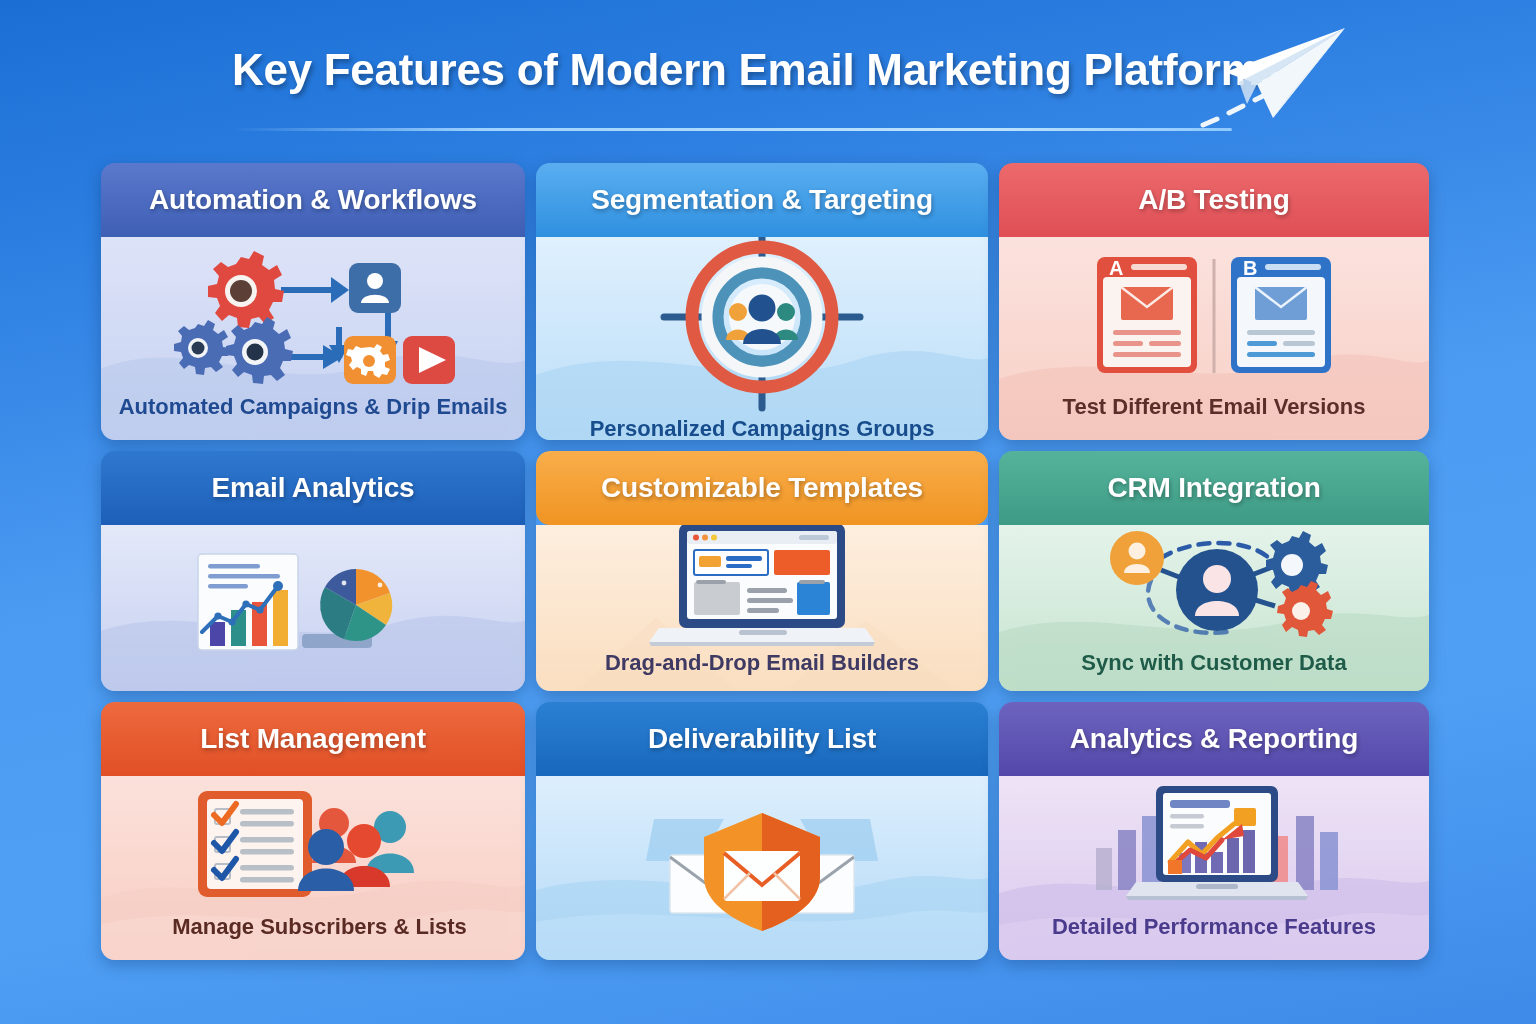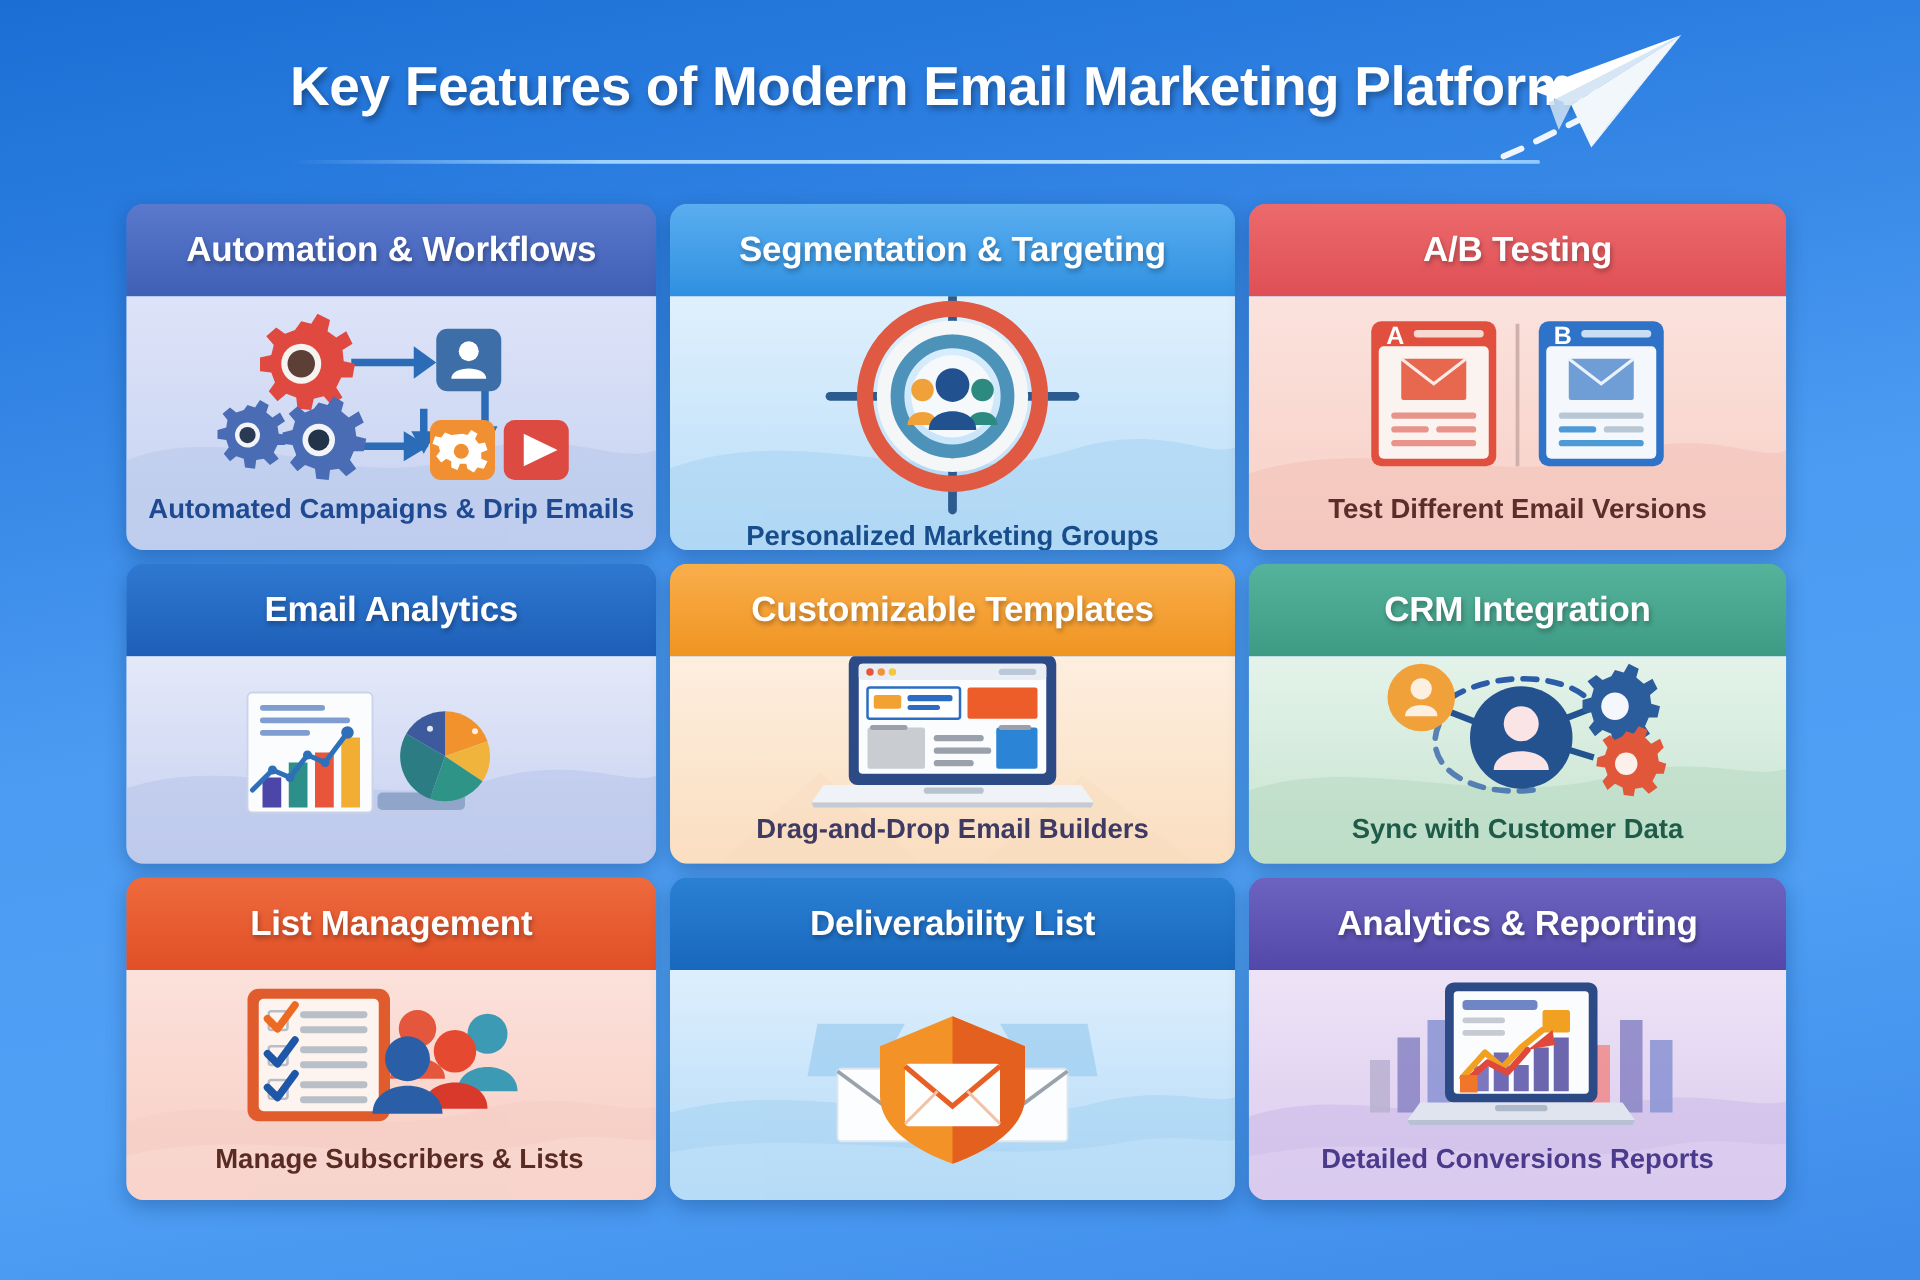--- a/index.html
+++ b/index.html
@@ -68,21 +68,21 @@
   .c1 .caption{color:#1f4a91;}
   .c2 .card-header{background:linear-gradient(180deg,#5aaef0 0%,#2f90e0 100%);}
   .c2 .card-body{background:linear-gradient(180deg,#dff0fd 0%,#b9ddf8 100%);}
   .c2 .caption{color:#174d8c;}
   .c3 .card-header{background:linear-gradient(180deg,#ec6a6c 0%,#df4f55 100%);}
   .c3 .card-body{background:linear-gradient(180deg,#fbe2dd 0%,#f7cfc6 100%);}
   .c3 .caption{color:#5b2e2a;}
   .c4 .card-header{background:linear-gradient(180deg,#2f78d0 0%,#1d5fb8 100%);}
   .c4 .card-body{background:linear-gradient(180deg,#e4e9f9 0%,#c5cff0 100%);}
   .c4 .caption{color:#1d4f9e;}
-  .c5 .card-header{background:linear-gradient(180deg,#f9ae4b 0%,#f09422 100%);}
+  .c5 .card-header{background:linear-gradient(180deg,#f9ae4b 0%,#f09422 100%);border-radius:14px;}
   .c5 .card-body{background:linear-gradient(180deg,#fdeede 0%,#fadec0 100%);}
   .c5 .caption{color:#3e3a63;}
   .c6 .card-header{background:linear-gradient(180deg,#56b39b 0%,#3d9a84 100%);}
   .c6 .card-body{background:linear-gradient(180deg,#e4f3ea 0%,#c6e3cf 100%);}
   .c6 .caption{color:#1f5b49;}
   .c7 .card-header{background:linear-gradient(180deg,#ee6a3e 0%,#e14f26 100%);text-align:center;}
   .c7 .card-body{background:linear-gradient(180deg,#fbe1db 0%,#f8cdc3 100%);}
   .c7 .caption{color:#5a2b22;margin-left:13px;}
   .c8 .card-header{background:linear-gradient(180deg,#2b80d4 0%,#1868bd 100%);}
   .c8 .card-body{background:linear-gradient(180deg,#ddeffd 0%,#b3d9f7 100%);}
@@ -198,21 +198,21 @@
             <circle cx="134" cy="96" r="9"></circle>
             <path d="M122 124 C122 110,146 110,146 124 Z"></path>
           </g>
 
           <g fill="#21528f">
             <circle cx="110" cy="92" r="13.5"></circle>
             <path d="M91 128 C91 108,129 108,129 128 Z"></path>
           </g>
         </svg>
       </div>
-      <div class="caption">Personalized Marketing Groups</div>
+      <div class="caption">Personalized Campaigns Groups</div>
     </div>
   </div>
 
   <div class="card c3">
     <div class="card-header">A/B Testing</div>
     <div class="card-body">
       <svg class="wave" viewBox="0 0 430 120" preserveAspectRatio="none">
         <path d="M0 62 C100 30,200 76,300 46 C370 26,410 54,430 44 L430 120 L0 120 Z" fill="#f3c2b8"></path>
       </svg>
       <div class="art">
@@ -510,17 +510,17 @@
 
           <polyline points="88,86 106,70 122,78 138,60" fill="none" stroke="#e0483c" stroke-width="5" stroke-linejoin="round" stroke-linecap="round"></polyline>
           <path d="M138 60 L158 44 L160 56 L148 58 Z" fill="#e0483c"></path>
           <rect x="84" y="80" width="14" height="14" fill="#f2762a"></rect>
 
           <path d="M52 102 L214 102 L224 116 L42 116 Z" fill="#dfe4ef"></path>
           <rect x="112" y="104" width="42" height="5" rx="2.5" fill="#aeb8cb"></rect>
           <path d="M42 116 L224 116 L222 120 L44 120 Z" fill="#b8c1d3"></path>
         </svg>
       </div>
-      <div class="caption">Detailed Conversions Reports</div>
+      <div class="caption">Detailed Performance Features</div>
     </div>
   </div>
 
 </div>
 
 </body></html>

